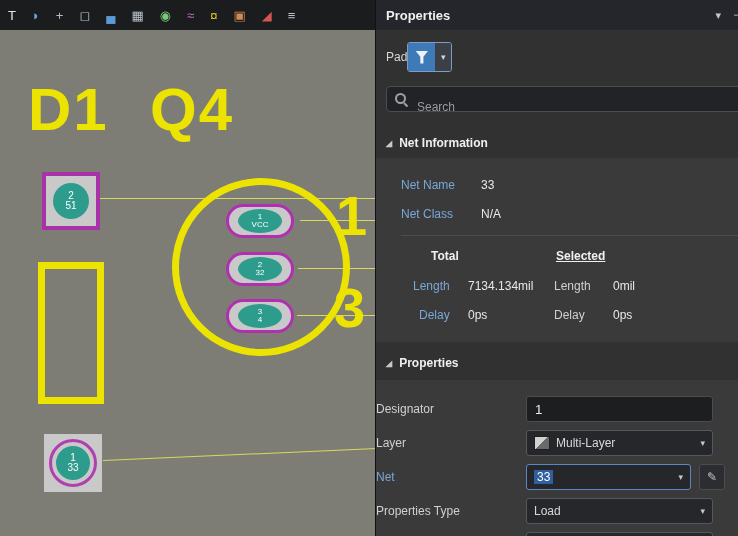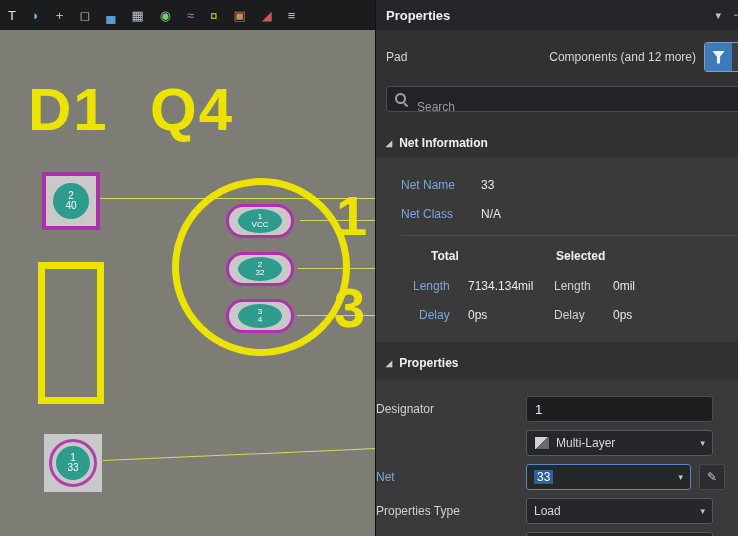--- a/index.html
+++ b/index.html
@@ -100,21 +100,21 @@
     <div class="rats" style="left:298px;top:238px;width:77px;"></div>
     <div class="rats" style="left:297px;top:285px;width:78px;"></div>
     <div class="rats" style="left:103px;top:430px;width:274px;transform:rotate(-2.5deg);"></div>
 
     <div class="des" style="left:28px;top:50px;">D1</div>
     <div class="des" style="left:150px;top:50px;">Q4</div>
 
     <div class="pad-sq">
       <div class="teal teal-lg">
         <span>2</span>
-        <span>40</span>
+        <span>51</span>
       </div>
     </div>
 
     <div class="rect-outline"></div>
     <div class="ring"></div>
 
     <div class="pad-oval" style="top:174px;">
       <div class="teal teal-oval">
         <span>1</span>
         <span>VCC</span>
@@ -152,21 +152,20 @@
       <span class="p-title">Properties</span>
       <span class="p-hicons">
         <span>▾</span>
         <span>⊣</span>
         <span>×</span>
       </span>
     </div>
 
     <div class="p-typerow">
       <span>Pad</span>
-      <span class="p-scope">Components (and 12 more)</span>
       <span class="filter-btn">
         <span class="filter-main">
             <span class="funnel"></span>
           </span>
         <span class="filter-arrow">▾</span>
       </span>
     </div>
 
     <div class="p-search">
       <span class="mag"></span>
@@ -178,40 +177,41 @@
       <span>Net Information</span>
     </div>
 
     <div class="sec-body" id="sec1-body">
       <span class="abs lbl-blue" style="left:25px;top:20px;">Net Name</span>
       <span class="abs val" style="left:105px;top:20px;">33</span>
       <span class="abs lbl-blue" style="left:25px;top:49px;">Net Class</span>
       <span class="abs val" style="left:105px;top:49px;">N/A</span>
       <div class="divider"></div>
       <span class="abs bold" style="left:55px;top:91px;">Total</span>
-      <span class="abs bold" style="left:180px;top:91px;">Selected</span>
+      <span class="abs bold" style="left:180px;top:91px;text-decoration:underline;">Selected</span>
       <span class="abs lbl-blue" style="left:37px;top:121px;">Length</span>
       <span class="abs val" style="left:92px;top:121px;">7134.134mil</span>
       <span class="abs lbl-gray" style="left:178px;top:121px;">Length</span>
       <span class="abs val" style="left:237px;top:121px;">0mil</span>
       <span class="abs lbl-blue" style="left:43px;top:150px;">Delay</span>
       <span class="abs val" style="left:92px;top:150px;">0ps</span>
       <span class="abs lbl-gray" style="left:178px;top:150px;">Delay</span>
       <span class="abs val" style="left:237px;top:150px;">0ps</span>
     </div>
 
     <div class="sec-head" id="sec2-head">
       <span class="sec-arrow">◢</span>
       <span>Properties</span>
     </div>
 
     <div class="sec-body" id="sec2-body">
       <span class="f-label lbl-gray r1">Designator</span>
       <input class="ctrl input r1" type="text" value="1" style="">
 
+      <span class="f-label lbl-gray r2">Layer</span>
       <div class="ctrl dropdown dd-w r2">
         <span class="layer-ico"></span>
         <span>Multi-Layer</span>
         <span class="dd-arrow">▾</span>
       </div>
 
       <span class="f-label lbl-blue r3">Net</span>
       <div class="ctrl dropdown dd-net r3">
         <span class="sel-text">33</span>
         <span class="dd-arrow">▾</span>

